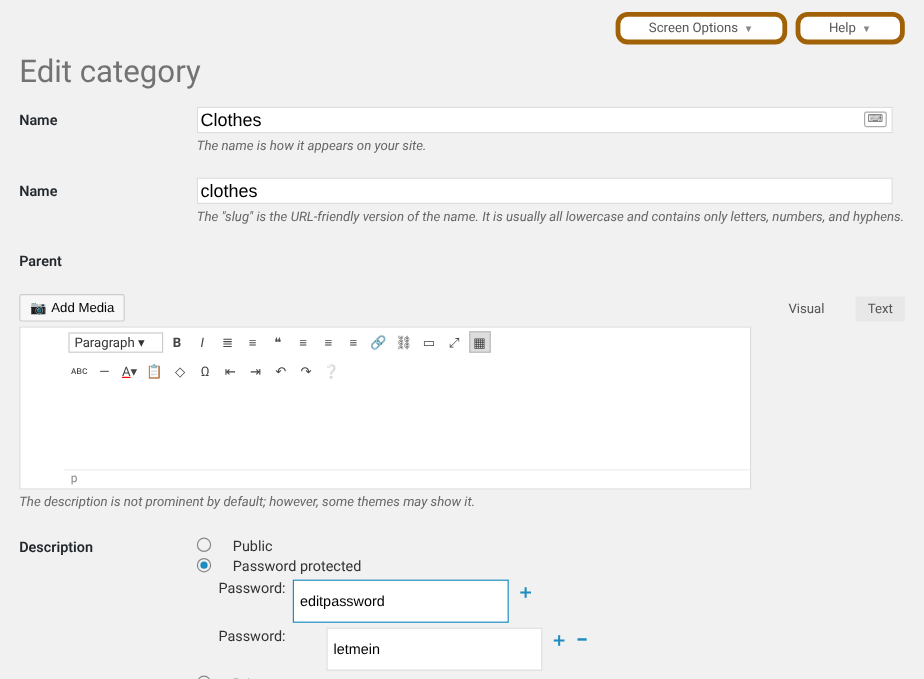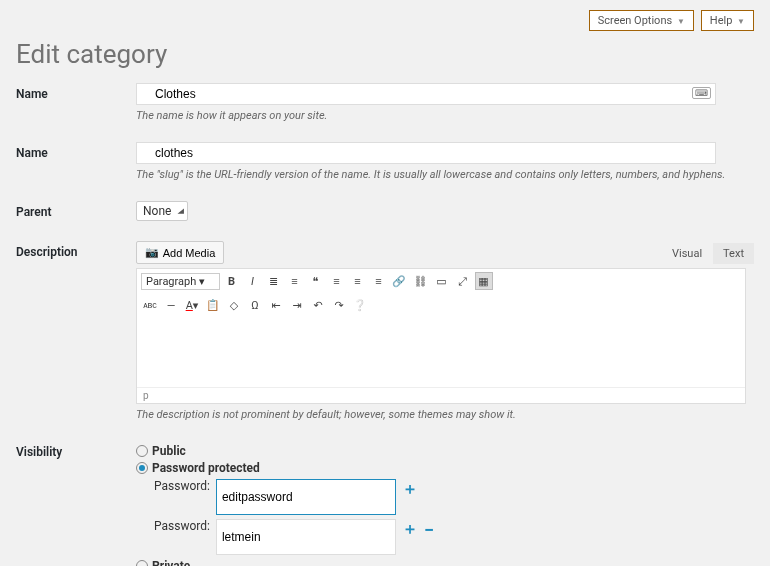--- a/index.html
+++ b/index.html
@@ -12,58 +12,58 @@
     padding: 8px 16px;
     width: 770px;
   }
   .top-bar {
     text-align: right;
     padding: 2px 0 8px;
   }
   .top-btn {
     display: inline-block;
     background: #fff;
-    border: 1px solid #a16207;
-    border-radius: 0;
-    padding: 3px 8px;
+    border: 4px solid #a16207;
+    border-radius: 10px;
+    padding: 3px 24px;
     margin-left: 4px;
     font-size: 11px;
     color: #555;
     cursor: pointer;
   }
   .tri-down { font-size: 8px; color: #888; margin-left: 2px; }
   h1 {
     font-size: 26px;
     font-weight: 400;
     margin: 0 0 14px;
     color: #737373;
   }
   .field-row {
     display: flex;
     margin-bottom: 20px;
     align-items: flex-start;
   }
   .field-label {
-    width: 120px;
+    width: 148px;
     font-weight: 600;
     font-size: 12px;
     color: #23282d;
     padding-top: 4px;
     flex-shrink: 0;
   }
   .field-content {
     flex: 1;
   }
   .text-input {
     width: 100%;
     max-width: 580px;
     border: 1px solid #ddd;
     background: #fff;
-    padding: 3px 18px;
-    font-size: 12px;
+    padding: 3px 2px;
+    font-size: 15px;
     height: 22px;
   }
   .hint {
     color: #666;
     font-style: italic;
     font-size: 11px;
     margin-top: 4px;
     display: block;
   }
   .select-wrap {
@@ -83,59 +83,59 @@
     top: 5px;
     color: #555;
     transform: scaleX(1.2);
   }
   .add-media-btn {
     background:#f7f7f7; border:1px solid #ccc; border-radius:2px;
     padding:4px 8px; font-size:11px; cursor:pointer; display:inline-flex;
     align-items:center; gap:4px;
   }
   .desc-header { display:flex; justify-content:space-between; align-items:flex-end; }
-  .tabs { display:flex; gap:1px; }
+  .tabs { display:flex; gap:16px; }
   .tab {
     font-size:11px; padding:4px 10px; color:#555; cursor:pointer;
   }
   .tab.active { background:#e8e8e8; }
-  .editor-box { border:1px solid #ddd; background:#fff; margin-top:4px; max-width:610px; }
+  .editor-box { border:1px solid #ddd; background:#fff; margin-top:4px; max-width:610px;padding-left:36px; }
   .toolbar-row {
     display:flex; align-items:center; gap:3px; padding:3px 4px; flex-wrap:wrap;
     border-bottom:0;
   }
   .tool-select {
     border:1px solid #ccc; font-size:11px; padding:1px 14px 1px 4px;
     background:#fff; position:relative;
   }
   .tool-btn {
     width:18px; height:18px; display:flex; align-items:center;
     justify-content:center; font-size:11px; color:#444; cursor:pointer;
   }
   .tool-btn.active { background:#ddd; border:1px solid #bbb; }
   .editor-area {
     min-height:70px; padding:6px; font-size:12px;
   }
   .editor-status {
     border-top:1px solid #eee; font-size:10px; color:#888; padding:2px 6px;
   }
-  .radio-row { display:flex; align-items:center; gap:4px; margin:3px 0; font-size:12px;font-weight:bold; }
+  .radio-row { display:flex; align-items:flex-start; gap:18px; margin:3px 0; font-size:12px; }
   .radio-circle {
     width:12px; height:12px; border:1px solid #888; border-radius:50%;
     display:inline-flex; align-items:center; justify-content:center;
   }
   .radio-checked .radio-circle::after {
     content:""; width:6px; height:6px; border-radius:50%; background:#1e8cbe;
   }
   .pw-row { display:flex; align-items:flex-start; gap:6px; margin:4px 0 4px 18px; font-size:12px;}
   .pw-input {
     border:1px solid #1e8cbe; background:#fff; padding:3px 5px; font-size:12px;
     width:180px; height:36px;
   }
-  .pw-input.secondary { border-color:#ddd; }
+  .pw-input.secondary { border-color:#ddd;margin-left:28px; }
   .plus-icon { color:#1e8cbe; font-size:16px; font-weight:bold; cursor:pointer; }
   .minus-icon { color:#1e8cbe; font-size:18px; font-weight:bold; cursor:pointer; }
   .kbd-icon { font-size:9px; border:1px solid #aaa; padding:0 2px; border-radius:2px; color:#666;}
 </style>
 </head>
 <body>
 
 <div class="top-bar">
   <span class="top-btn">
     <span>Screen Options</span>
@@ -163,29 +163,23 @@
 <div class="field-row">
   <div class="field-label">Name</div>
   <div class="field-content">
     <input class="text-input" value="clothes" style="">
     <span class="hint">The "slug" is the URL-friendly version of the name. It is usually all lowercase and contains only letters, numbers, and hyphens.</span>
   </div>
 </div>
 
 <div class="field-row">
   <div class="field-label">Parent</div>
-  <div class="field-content">
-    <span class="select-wrap">
-      <span>None</span>
-    </span>
-  </div>
-</div>
-
-<div class="field-row">
-  <div class="field-label">Description</div>
+</div>
+
+<div class="field-row">
   <div class="field-content">
     <div class="desc-header">
       <button class="add-media-btn">
         <span>📷</span>
         <span>Add Media</span>
       </button>
       <div class="tabs">
         <div class="tab">Visual</div>
         <div class="tab active">Text</div>
       </div>
@@ -225,21 +219,21 @@
         <span class="tool-btn">❔</span>
       </div>
       <div class="editor-area"></div>
       <div class="editor-status">p</div>
     </div>
     <span class="hint">The description is not prominent by default; however, some themes may show it.</span>
   </div>
 </div>
 
 <div class="field-row">
-  <div class="field-label">Visibility</div>
+  <div class="field-label">Description</div>
   <div class="field-content">
     <div class="radio-row">
       <span class="radio-circle"></span>
       <span>Public</span>
     </div>
     <div class="radio-row radio-checked">
       <span class="radio-circle"></span>
       <span>Password protected</span>
     </div>
     <div class="pw-row">

